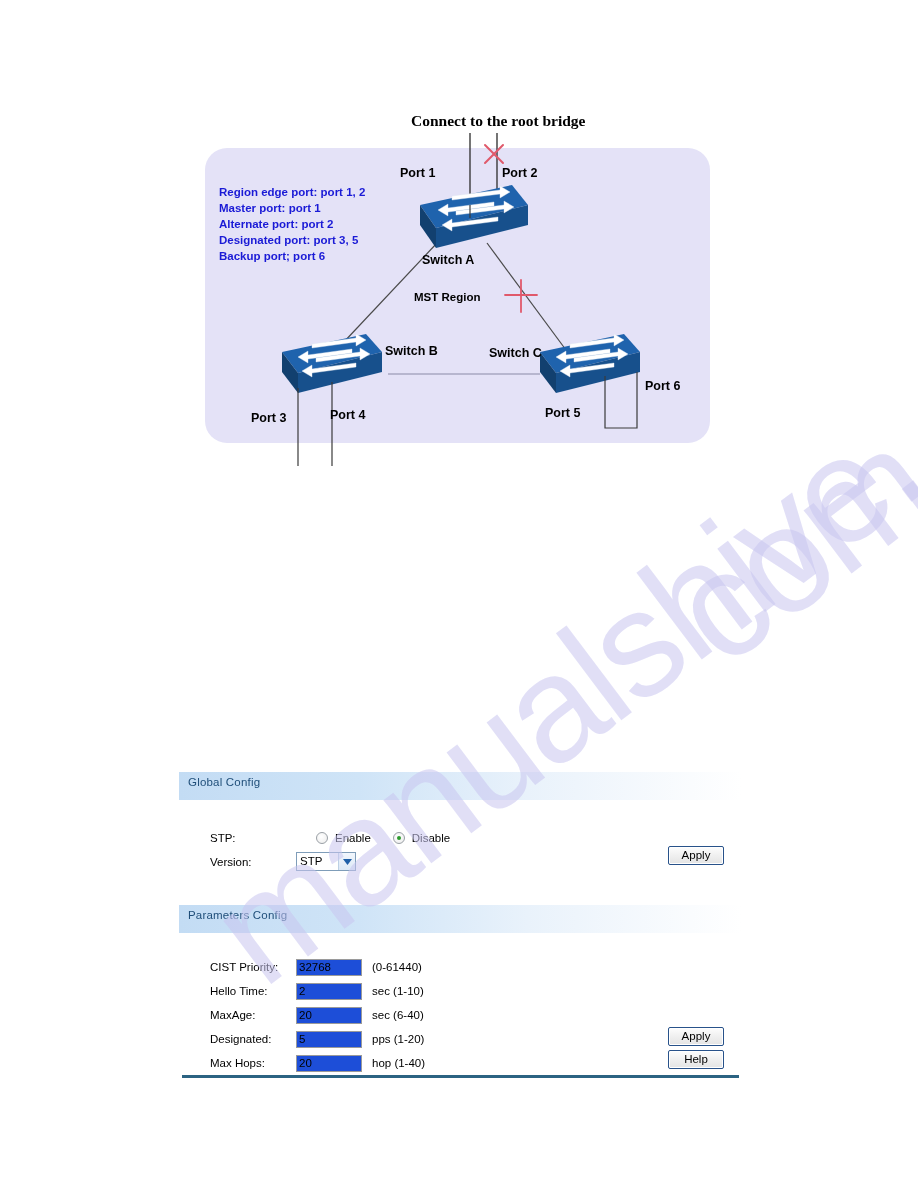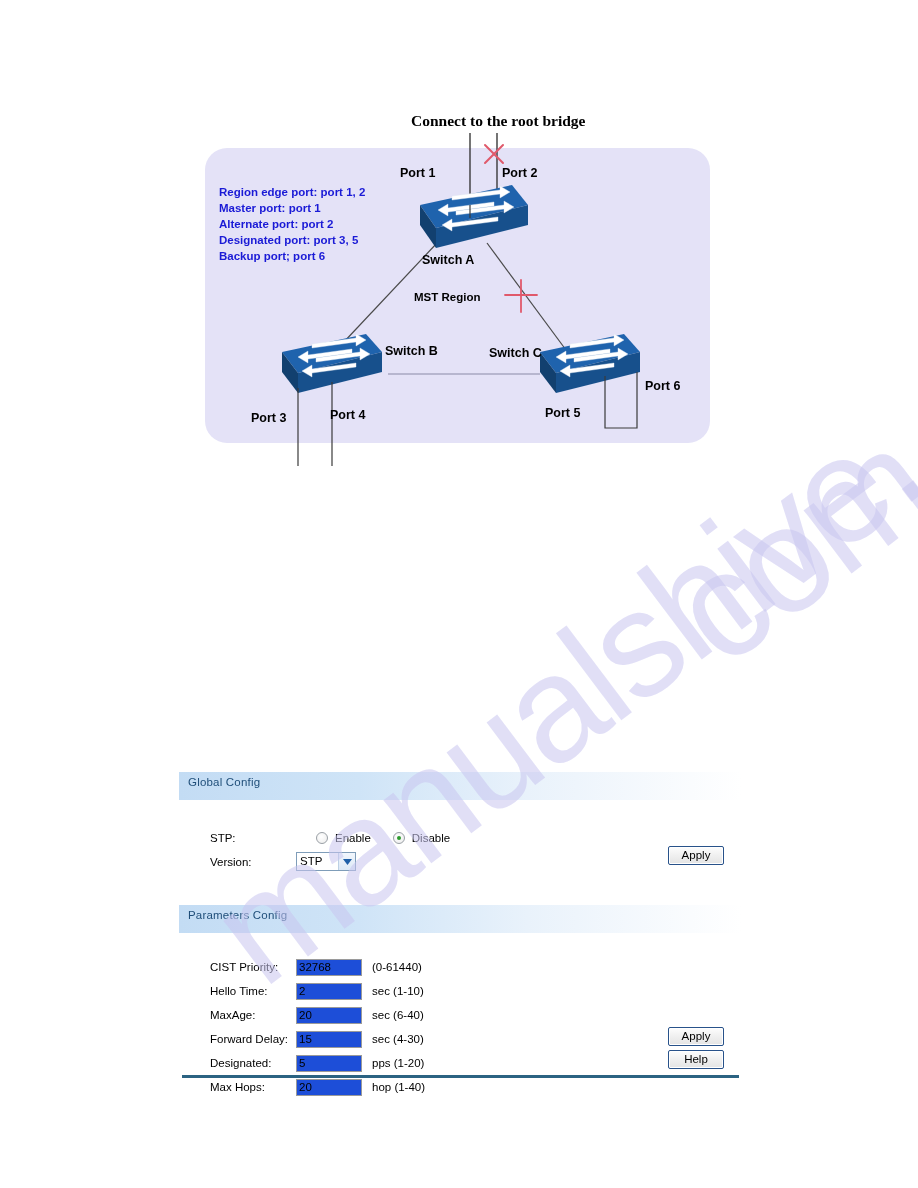--- a/index.html
+++ b/index.html
@@ -358,25 +358,20 @@
         <input class="field-input" type="text" value="2" style="">
         <span class="field-hint">sec (1-10)</span>
       </div>
 
       <div class="form-row">
         <div class="form-label">MaxAge:</div>
         <input class="field-input" type="text" value="20" style="">
         <span class="field-hint">sec (6-40)</span>
       </div>
 
-      <div class="form-row">
-        <div class="form-label">Forward Delay:</div>
-        <input class="field-input" type="text" value="15" style="">
-        <span class="field-hint">sec (4-30)</span>
-      </div>
 
       <div class="form-row">
         <div class="form-label">Designated:</div>
         <input class="field-input" type="text" value="5" style="">
         <span class="field-hint">pps (1-20)</span>
       </div>
 
       <div class="form-row">
         <div class="form-label">Max Hops:</div>
         <input class="field-input" type="text" value="20" style="">

